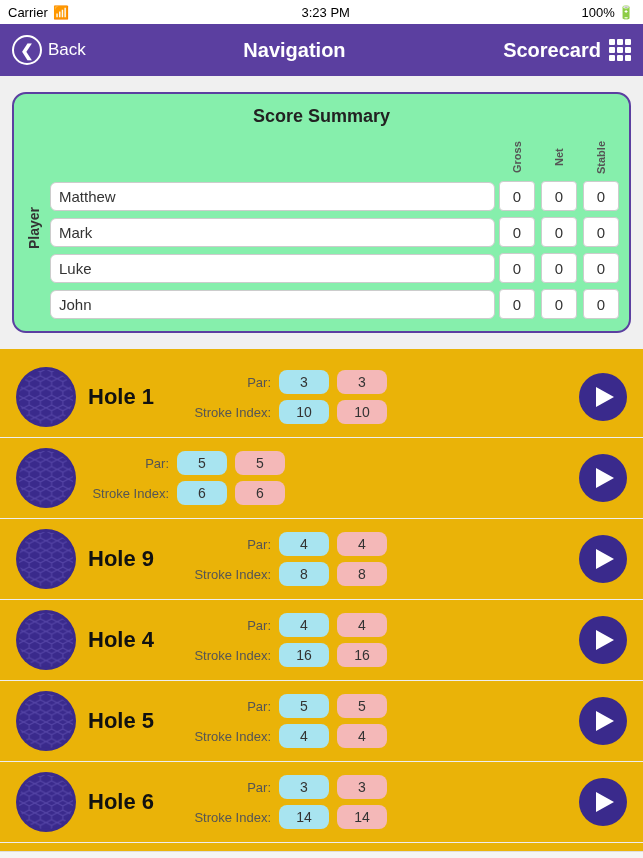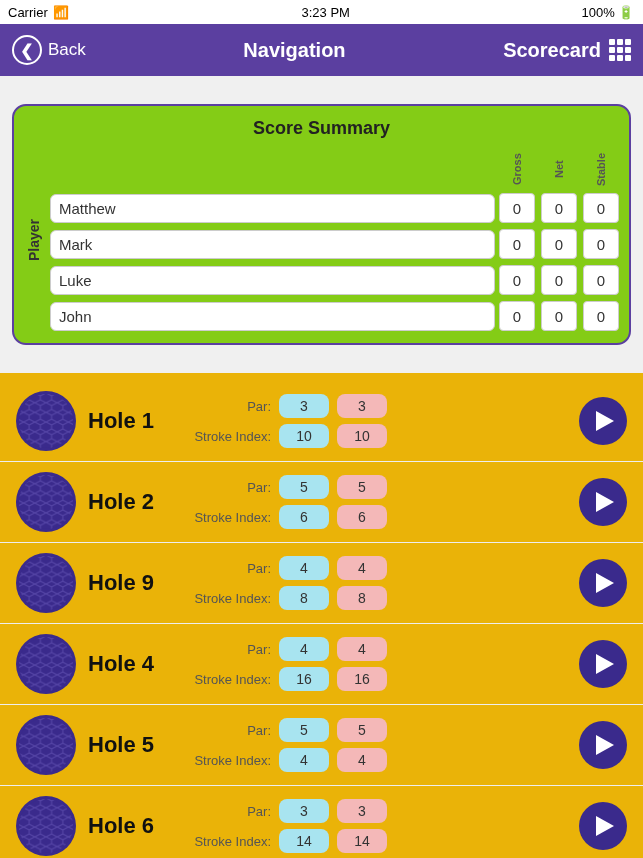--- a/index.html
+++ b/index.html
@@ -77,22 +77,22 @@
       display: flex;
       align-items: center;
       justify-content: center;
       color: white;
       font-size: 16px;
       font-weight: bold;
     }
 
     
     .score-summary-container {
-      margin: 28px 12px;
-      background: #84cc16;
+      margin: 16px 12px;
+      background: #86efac;
       border: 2px solid #5b3fa0;
       border-radius: 14px;
       padding: 12px 10px;
     }
     .score-summary-title {
       text-align: center;
       font-size: 18px;
       font-weight: bold;
       margin-bottom: 10px;
       color: #222;
@@ -394,21 +394,20 @@
       <svg viewBox="0 0 60 60" xmlns="http://www.w3.org/2000/svg">
         <defs>
           <pattern id="hex1" x="0" y="0" width="12" height="10.4" patternUnits="userSpaceOnUse">
             <polygon points="6,0 12,3 12,7.4 6,10.4 0,7.4 0,3" fill="none" stroke="#7060c0" stroke-width="1.2"></polygon>
           </pattern>
         </defs>
         <circle cx="30" cy="30" r="29" fill="url(#hex1)"></circle>
         <circle cx="30" cy="30" r="29" fill="rgba(58,42,140,0.5)"></circle>
       </svg>
     </div>
-    <div class="hole-name">Hole 2</div>
     <div class="hole-stats">
       <div class="stat-row">
         <span class="stat-label">Par:</span>
         <span class="stat-value-blue">5</span>
         <span class="stat-value-pink">5</span>
       </div>
       <div class="stat-row">
         <span class="stat-label">Stroke Index:</span>
         <span class="stat-value-blue">6</span>
         <span class="stat-value-pink">6</span>

